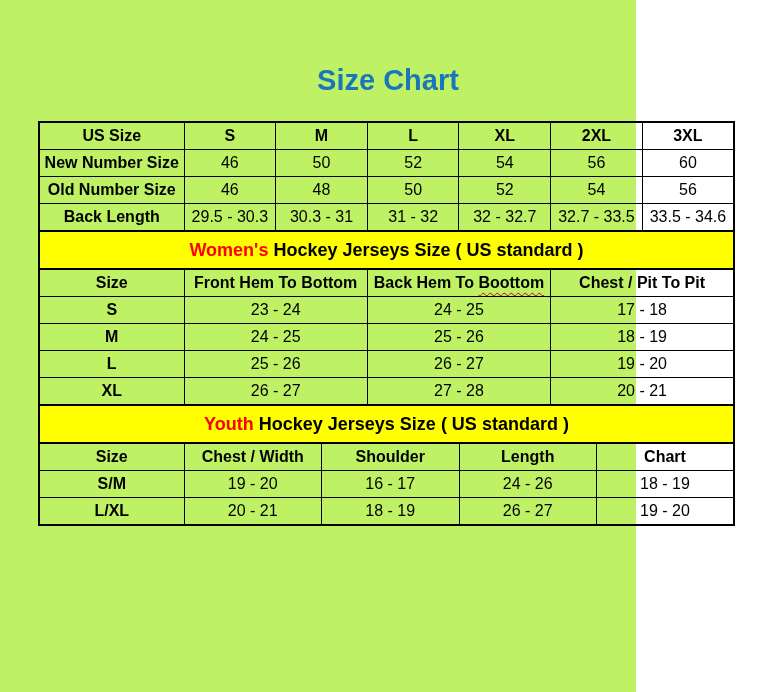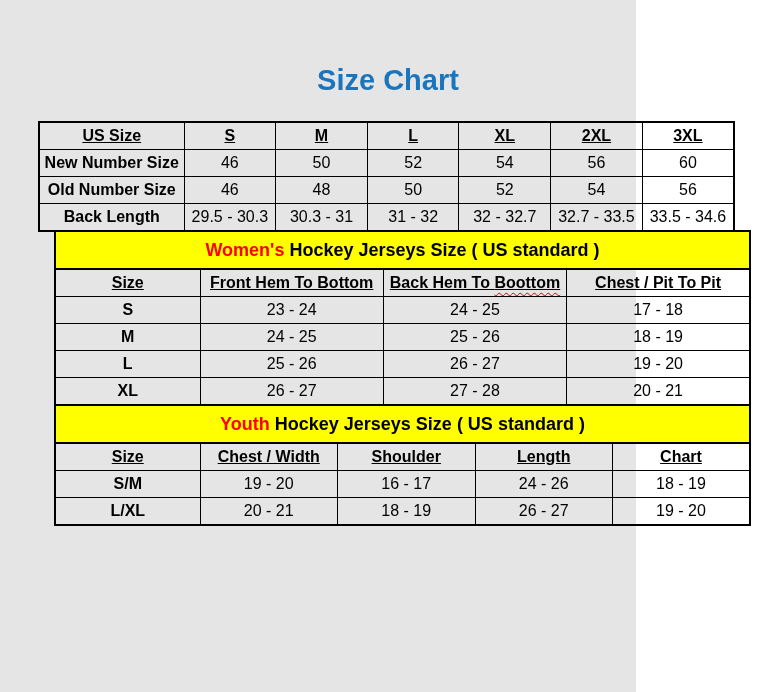--- a/index.html
+++ b/index.html
@@ -8,21 +8,21 @@
     background: #ffffff;
     width: 776px;
     height: 692px;
     overflow: hidden;
     font-family: "Liberation Sans", sans-serif;
   }
   .page {
     position: relative;
     width: 636px;
     height: 692px;
-    background: #e5e5e5;
+    background: #bef264;
   }
   .page-title {
     position: absolute;
     top: 64px;
     left: 0;
     width: 776px;
     margin: 0;
     text-align: center;
     font-size: 29px;
     font-weight: bold;
@@ -36,21 +36,20 @@
     width: 697px;
   }
   table {
     border-collapse: collapse;
     table-layout: fixed;
     width: 697px;
     border: 2px solid #000000;
   }
   table + table {
     margin-top: -2px; 
-    margin-left: 16px;
   }
   col.label-col { width: 145px; }
   td, th {
     border: 1px solid #000000;
     text-align: center;
     vertical-align: middle;
     color: #000000;
     padding: 0 2px;
     height: 26px;
     font-size: 16px;
@@ -64,21 +63,20 @@
     font-size: 18px;
     font-weight: bold;
     border-bottom: 2px solid #000000;
     border-left: 2px solid #000000;
     border-right: 2px solid #000000;
   }
   tr.band .red { color: #FF0000; }
   tr.head th {
     font-weight: bold;
     font-size: 16px;
-    text-decoration: underline;
   }
   td.row-label { font-weight: bold; }
   table[data-section="mens"] td.row-label { font-weight: bold; }
   .wavy {
     text-decoration-line: underline;
     text-decoration-style: wavy;
     text-decoration-color: #D00000;
     text-decoration-thickness: 1px;
     text-underline-offset: 4px;
   }

